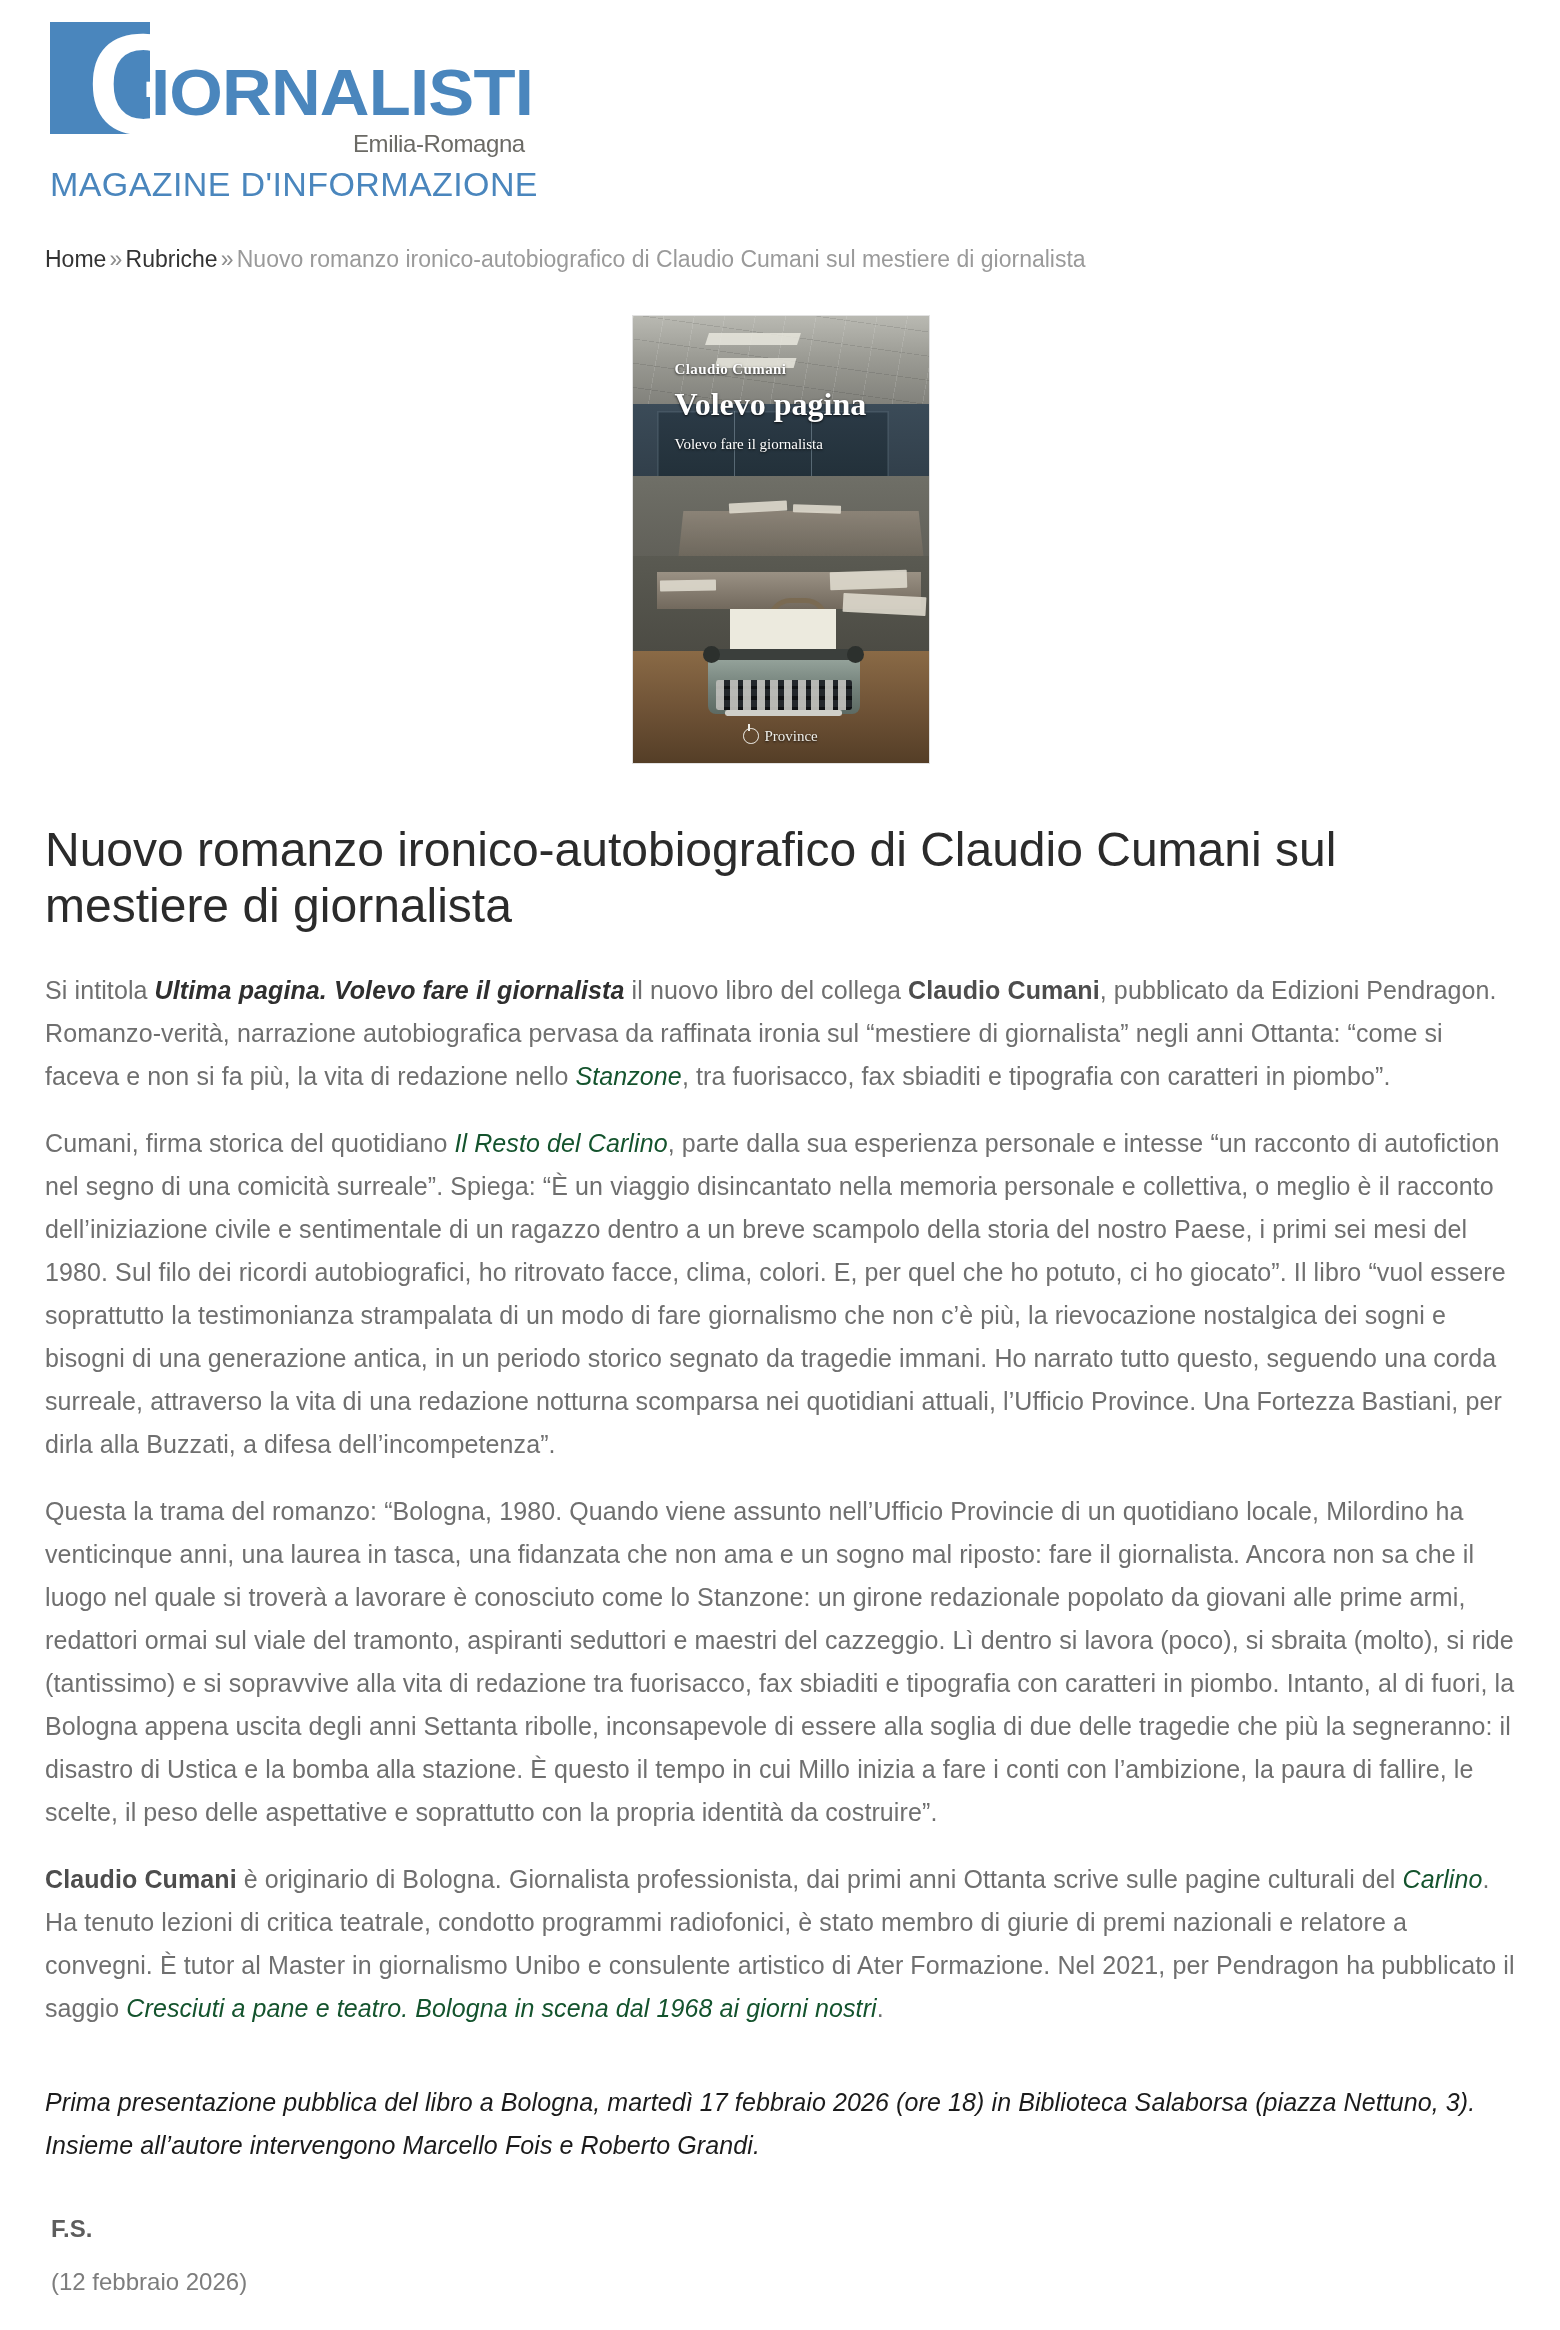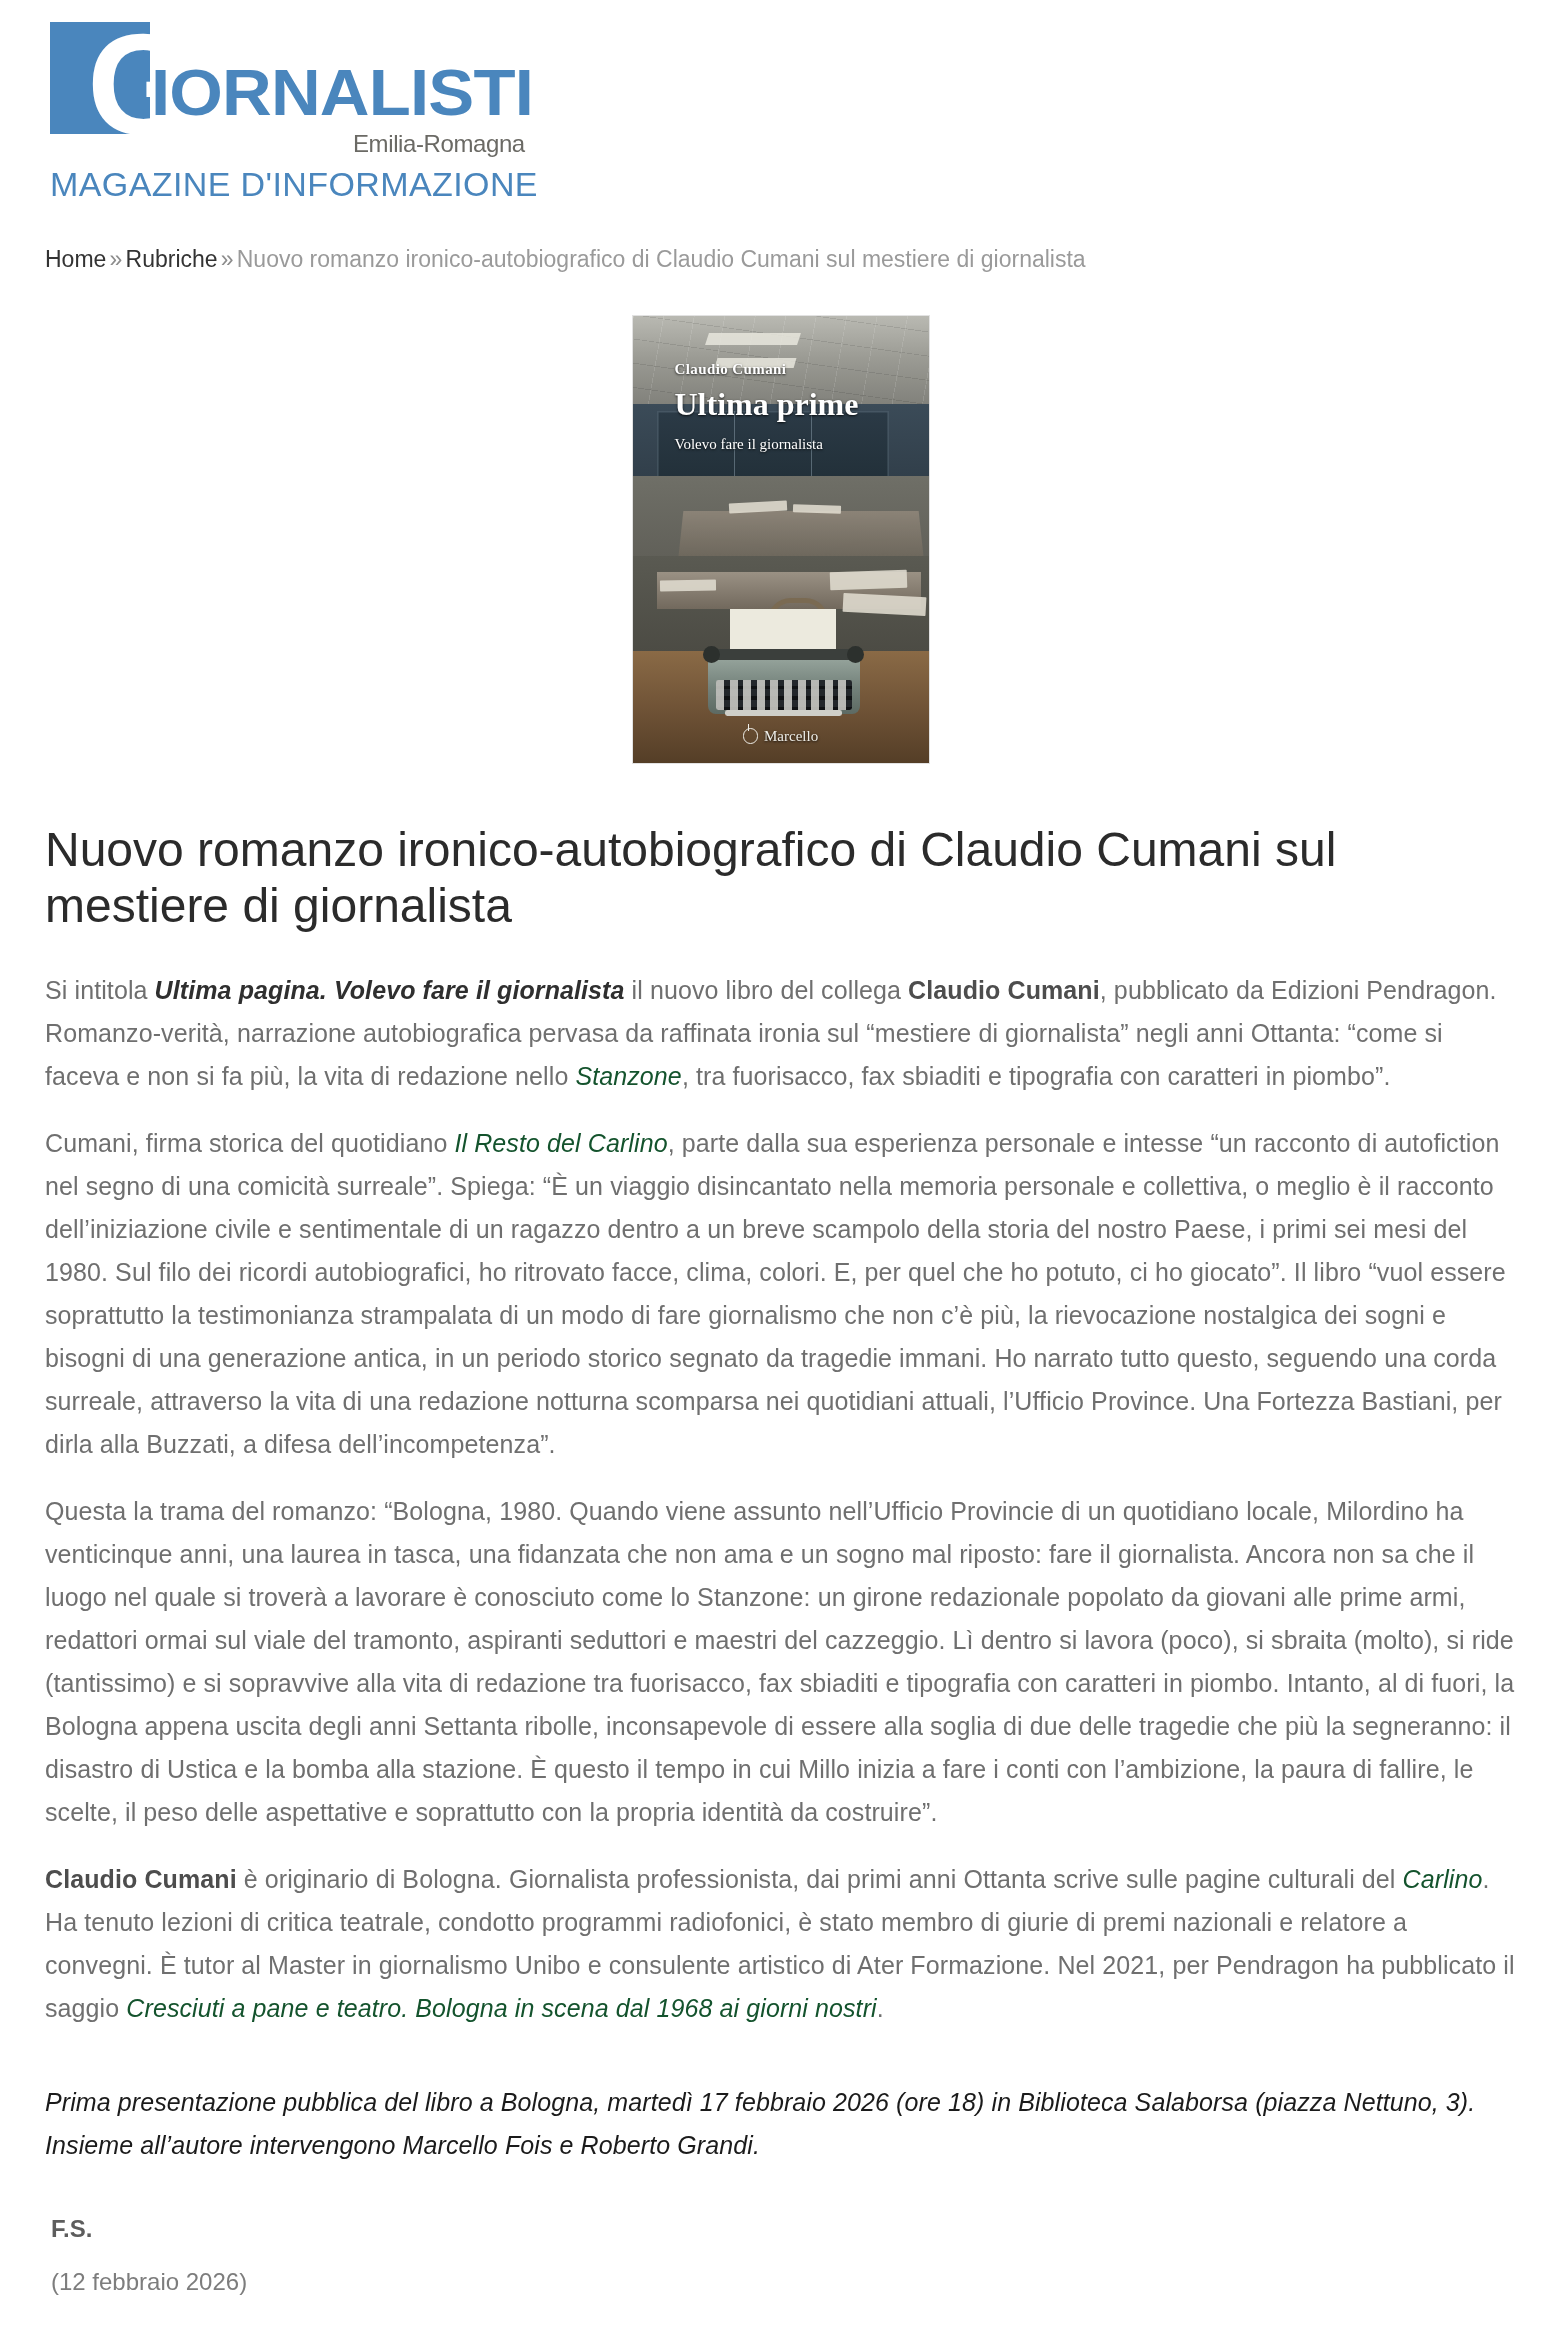--- a/index.html
+++ b/index.html
@@ -328,25 +328,25 @@
         <div class="tw-paper"></div>
         <div class="tw-body"></div>
         <div class="tw-roller"></div>
         <div class="tw-knobL"></div>
         <div class="tw-knobR"></div>
         <div class="tw-keys"></div>
         <div class="tw-space"></div>
       </div>
       <div class="cover-txt">
         <div class="c-author">Claudio Cumani</div>
-        <div class="c-title">Ultima prime</div>
+        <div class="c-title">Volevo pagina</div>
         <div class="c-sub">Volevo fare il giornalista</div>
       </div>
       <div class="c-pub">
-        <span class="mark"></span><span>Marcello</span>
+        <span class="mark"></span><span>Province</span>
       </div>
     </div>
   </div>
 
   <article class="article">
     <h1 class="article-title">Nuovo romanzo ironico-autobiografico di Claudio Cumani sul mestiere di giornalista</h1>
     <div id="article-body">
         <p><span>Si intitola </span><strong><em>Ultima pagina. Volevo fare il giornalista</em></strong><span> il nuovo libro del collega </span><strong>Claudio Cumani</strong><span>, pubblicato da Edizioni Pendragon. Romanzo-verità, narrazione autobiografica pervasa da raffinata ironia sul “mestiere di giornalista” negli anni Ottanta: “come si faceva e non si fa più, la vita di redazione nello </span><em>Stanzone</em><span>, tra fuorisacco, fax sbiaditi e tipografia con caratteri in piombo”.</span></p>
         <p><span>Cumani, firma storica del quotidiano </span><em>Il Resto del Carlino</em><span>, parte dalla sua esperienza personale e intesse “un racconto di autofiction nel segno di una comicità surreale”. Spiega: “È un viaggio disincantato nella memoria personale e collettiva, o meglio è il racconto dell’iniziazione civile e sentimentale di un ragazzo dentro a un breve scampolo della storia del nostro Paese, i primi sei mesi del 1980. Sul filo dei ricordi autobiografici, ho ritrovato facce, clima, colori. E, per quel che ho potuto, ci ho giocato”. Il libro “vuol essere soprattutto la testimonianza strampalata di un modo di fare giornalismo che non c’è più, la rievocazione nostalgica dei sogni e bisogni di una generazione antica, in un periodo storico segnato da tragedie immani. Ho narrato tutto questo, seguendo una corda surreale, attraverso la vita di una redazione notturna scomparsa nei quotidiani attuali, l’Ufficio Province. Una Fortezza Bastiani, per dirla alla Buzzati, a difesa dell’incompetenza”.</span></p>
         <p><span>Questa la trama del romanzo: “Bologna, 1980. Quando viene assunto nell’Ufficio Provincie di un quotidiano locale, Milordino ha venticinque anni, una laurea in tasca, una fidanzata che non ama e un sogno mal riposto: fare il giornalista. Ancora non sa che il luogo nel quale si troverà a lavorare è conosciuto come lo Stanzone: un girone redazionale popolato da giovani alle prime armi, redattori ormai sul viale del tramonto, aspiranti seduttori e maestri del cazzeggio. Lì dentro si lavora (poco), si sbraita (molto), si ride (tantissimo) e si sopravvive alla vita di redazione tra fuorisacco, fax sbiaditi e tipografia con caratteri in piombo. Intanto, al di fuori, la Bologna appena uscita degli anni Settanta ribolle, inconsapevole di essere alla soglia di due delle tragedie che più la segneranno: il disastro di Ustica e la bomba alla stazione. È questo il tempo in cui Millo inizia a fare i conti con l’ambizione, la paura di fallire, le scelte, il peso delle aspettative e soprattutto con la propria identità da costruire”.</span></p>

